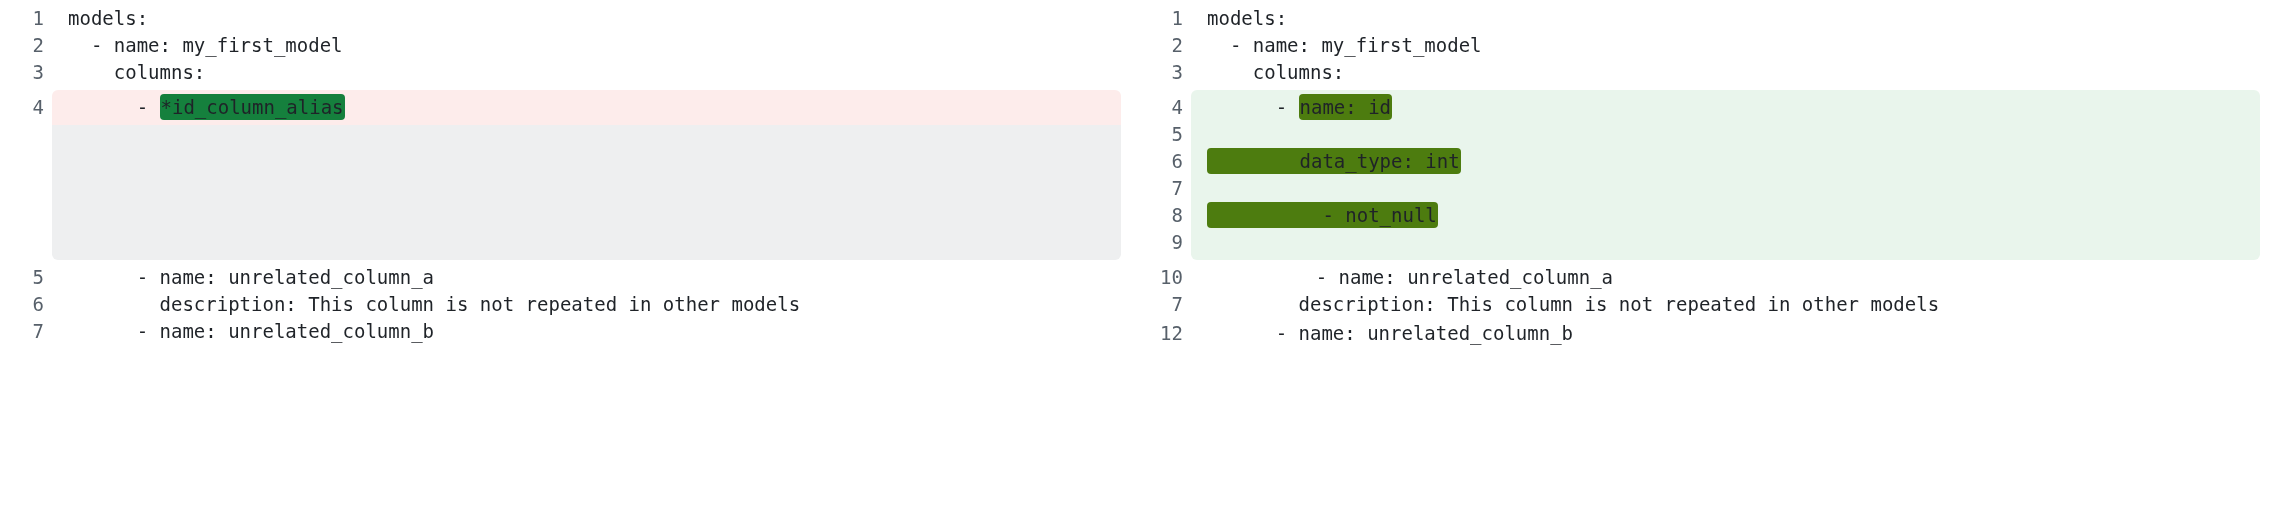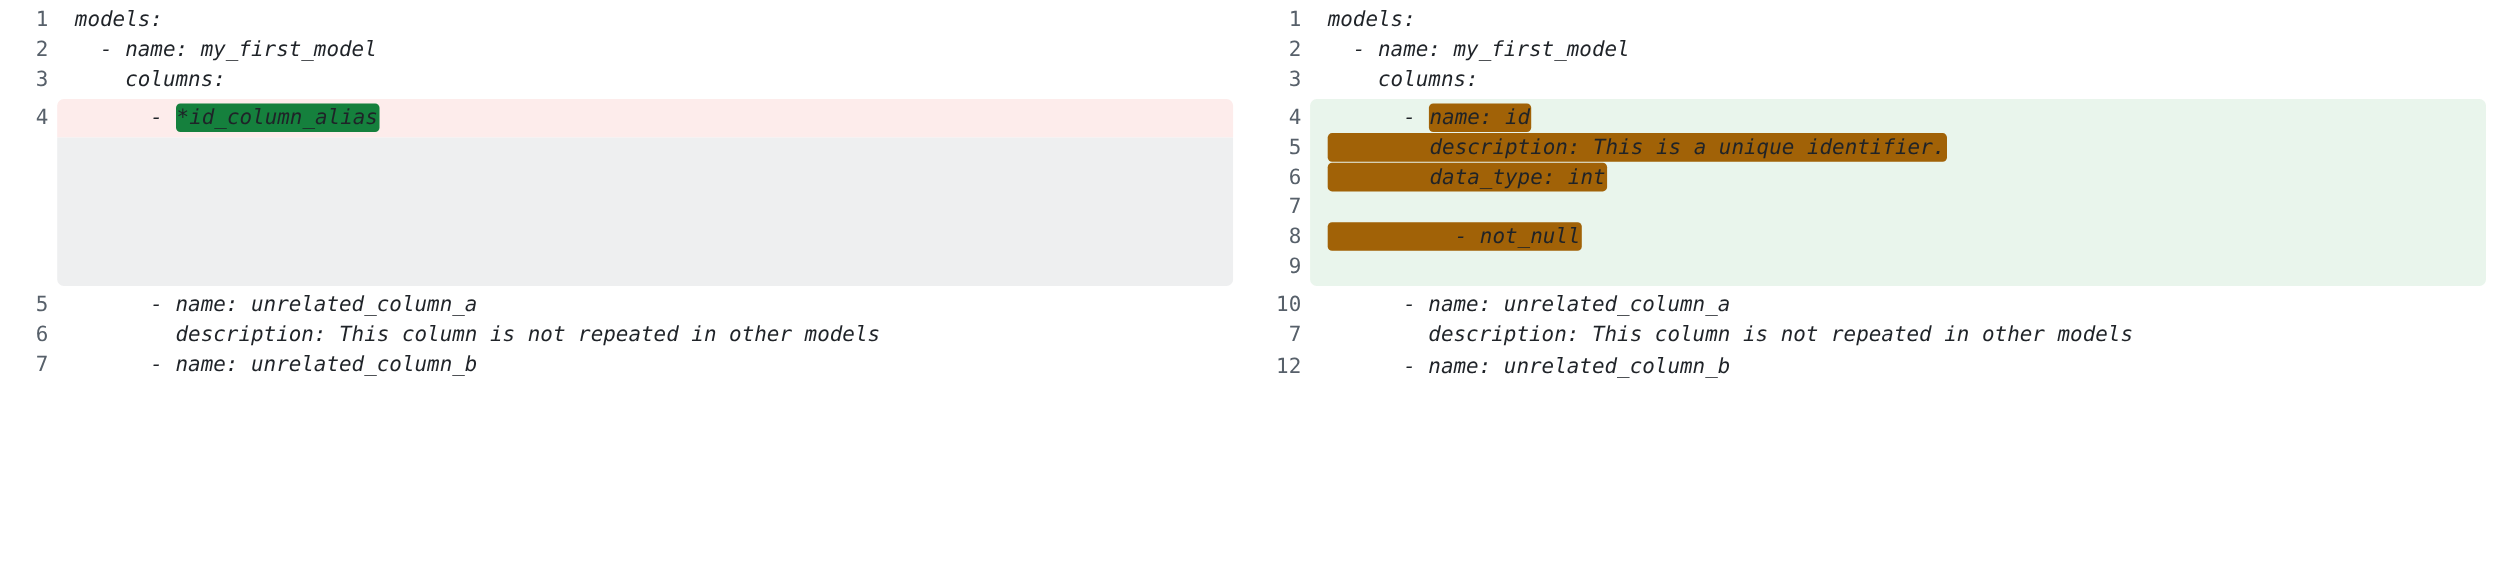--- a/index.html
+++ b/index.html
@@ -58,29 +58,28 @@
     font-family: "DejaVu Sans Mono", "Liberation Mono", monospace;
     user-select: none;
   }
   .code {
     padding-left: 24px;
     font-size: 19px;
     line-height: 27px;
     color: #1f2328;
     white-space: pre;
     font-family: "DejaVu Sans Mono", "Liberation Mono", monospace;
-    font-style: italic;
   }
   .code .hl-del {
     background: #15803d;
     border-radius: 4px;
     padding: 2px 1px;
   }
   .code .hl-ins {
-    background: #a16207;
+    background: #4d7c0f;
     border-radius: 4px;
     padding: 2px 1px;
   }
 </style>
 </head>
 <body>
 
 <div class="diff-viewer">
 
   <div class="pane pane-left">
@@ -132,37 +131,36 @@
         <div class="line" style="top: 59px;">
           <div class="gutter">3</div>
           <div class="code"><span>    columns:</span></div>
         </div>
         <div class="line" style="top: 94px;">
           <div class="gutter">4</div>
           <div class="code"><span>      - </span><span class="hl-ins">name: id</span></div>
         </div>
         <div class="line" style="top: 121px;">
           <div class="gutter">5</div>
-          <div class="code"><span class="hl-ins">        description: This is a unique identifier.</span></div>
         </div>
         <div class="line" style="top: 148px;">
           <div class="gutter">6</div>
           <div class="code"><span class="hl-ins">        data_type: int</span></div>
         </div>
         <div class="line" style="top: 175px;">
           <div class="gutter">7</div>
         </div>
         <div class="line" style="top: 202px;">
           <div class="gutter">8</div>
           <div class="code"><span class="hl-ins">          - not_null</span></div>
         </div>
         <div class="line" style="top: 229px;">
           <div class="gutter">9</div>
         </div>
-        <div class="line" style="top: 264px;">
+        <div class="line" style="top: 264px; gap: 40px;">
           <div class="gutter">10</div>
           <div class="code"><span>      - name: unrelated_column_a</span></div>
         </div>
         <div class="line" style="top: 291px;">
           <div class="gutter">7</div>
           <div class="code"><span>        description: This column is not repeated in other models</span></div>
         </div>
         <div class="line" style="top: 320px;">
           <div class="gutter">12</div>
           <div class="code"><span>      - name: unrelated_column_b</span></div>

